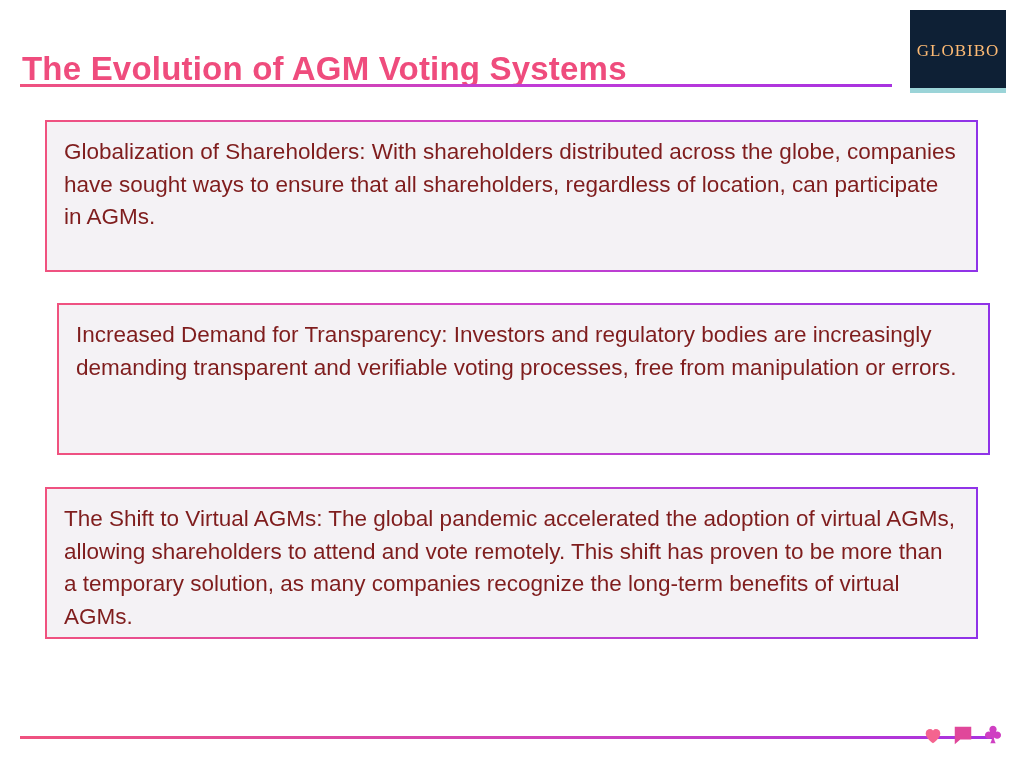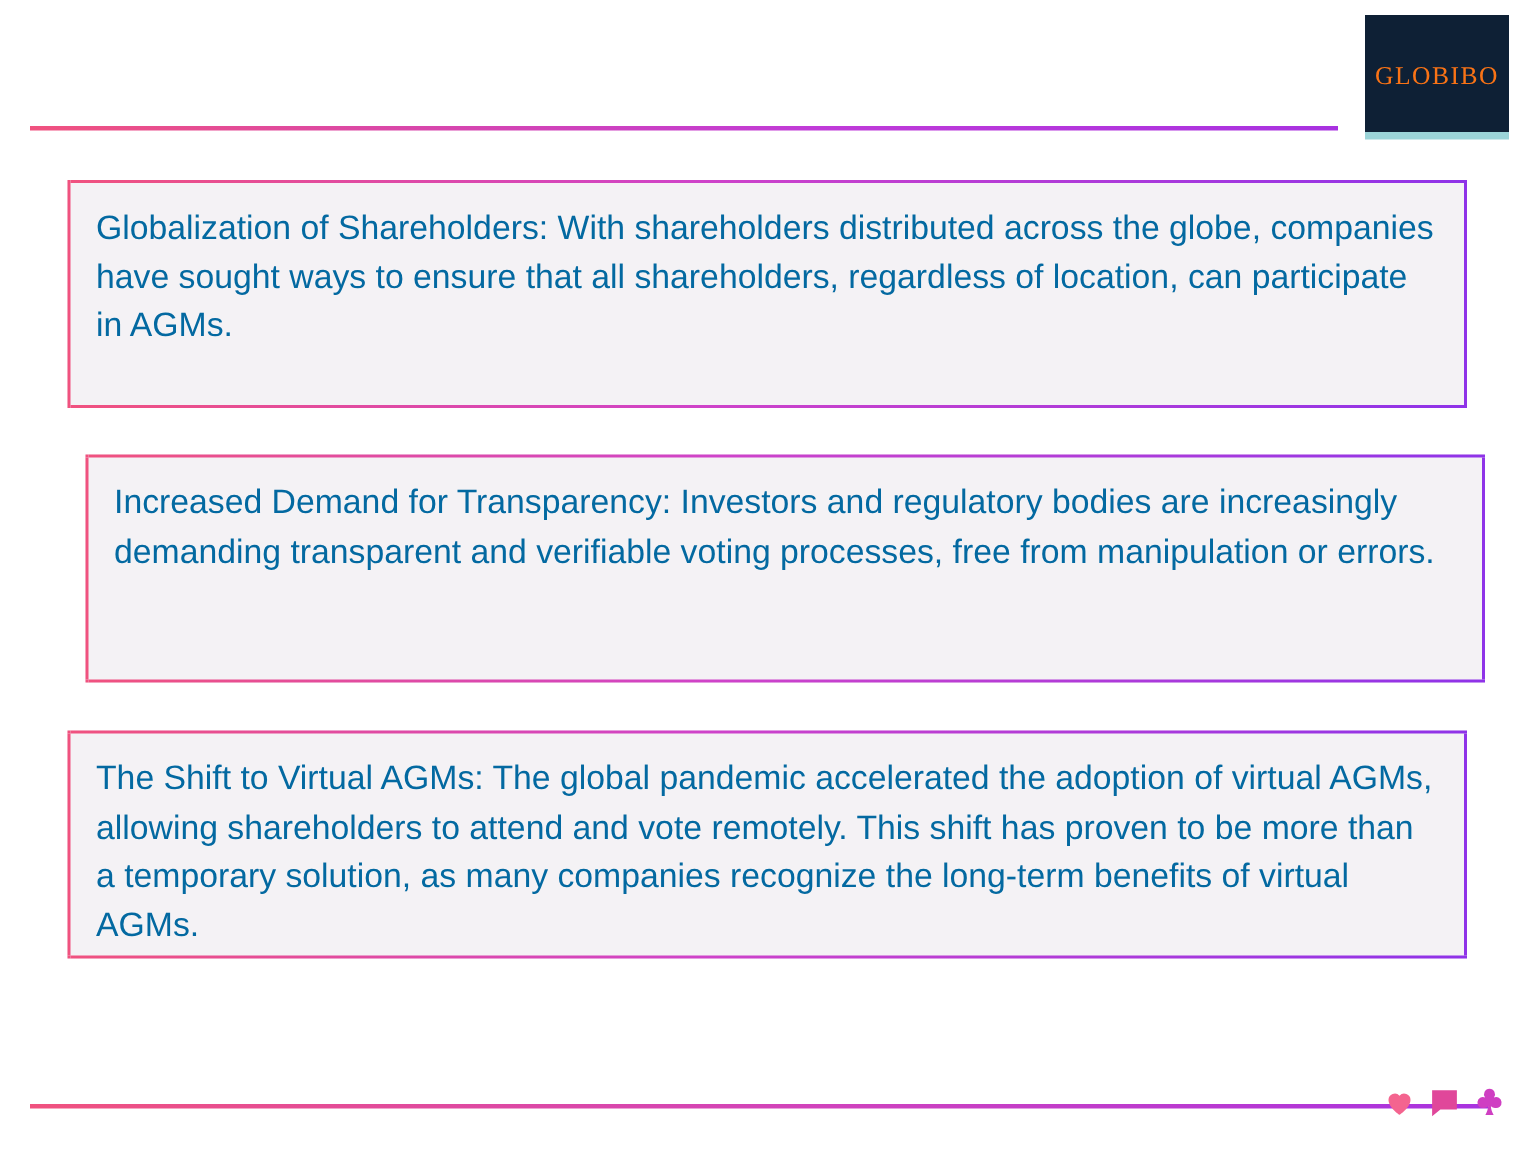--- a/index.html
+++ b/index.html
@@ -52,41 +52,41 @@
   }
   .logo-underline {
     position: absolute;
     left: 910px;
     top: 88px;
     width: 96px;
     height: 5px;
     background: #9bd4d8;
   }
   .logo-text {
-    color: #f97316;
+    color: #fdba74;
     font-family: "Liberation Serif", serif;
     font-size: 17px;
     letter-spacing: 1px;
   }
   
   .box {
     position: absolute;
     left: 45px;
     width: 933px;
     box-sizing: border-box;
     background: #f4f2f5;
     border: 2px solid;
     border-image: linear-gradient(to right, #f0527f 0%, #cf43c9 45%, #8f33e8 100%) 1;
     padding: 14px 18px 14px 17px;
   }
   .box p {
     margin: 0;
     font-size: 22.5px;
     line-height: 1.45;
-    color: #0369a1;
+    color: #7f1d1d;
   }
   #box-0 { top: 120px; height: 152px; }
   #box-1 { top: 303px; height: 152px; margin-left: 12px; }
   #box-2 { top: 487px; height: 152px; }
   
   .bottom-rule {
     position: absolute;
     left: 20px;
     top: 736px;
     width: 972px;
@@ -108,20 +108,21 @@
     display: inline-block;
     position: relative;
   }
   .ico svg { display: block; }
 </style>
 </head>
 <body>
 
 <div class="slide">
 
+  <h1 class="title">The Evolution of AGM Voting Systems</h1>
   <div class="title-rule"></div>
 
   <div class="logo">
     <span class="logo-text">GLOBIBO</span>
   </div>
   <div class="logo-underline"></div>
 
   <div class="box" id="box-0">
     <p>Globalization of Shareholders: With shareholders distributed across the globe, companies have sought ways to ensure that all shareholders, regardless of location, can participate in AGMs.</p>
   </div>

